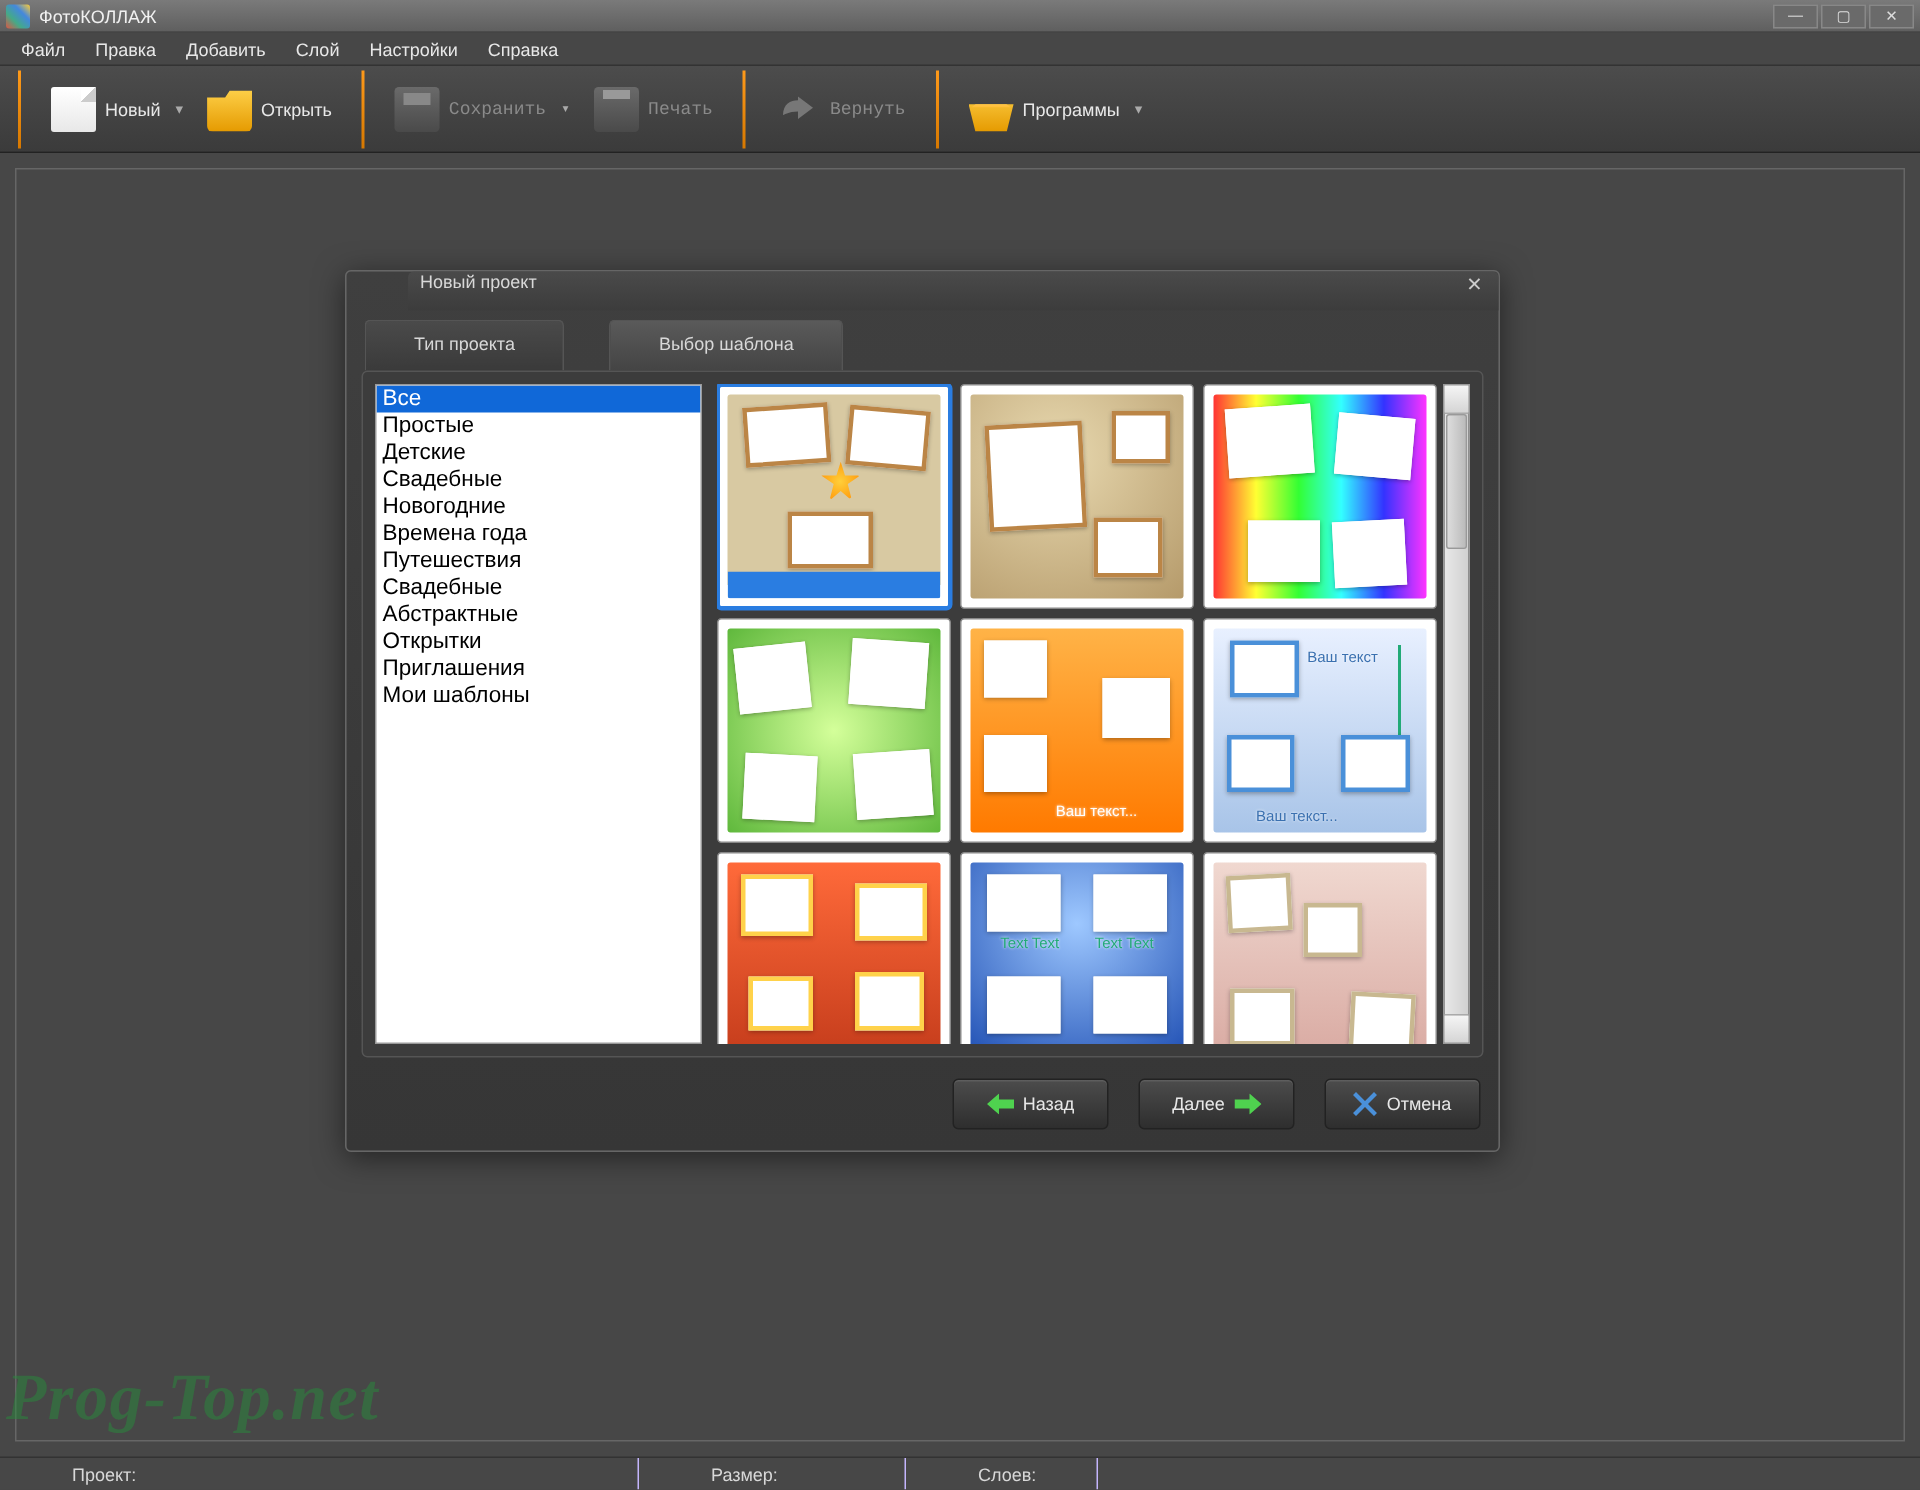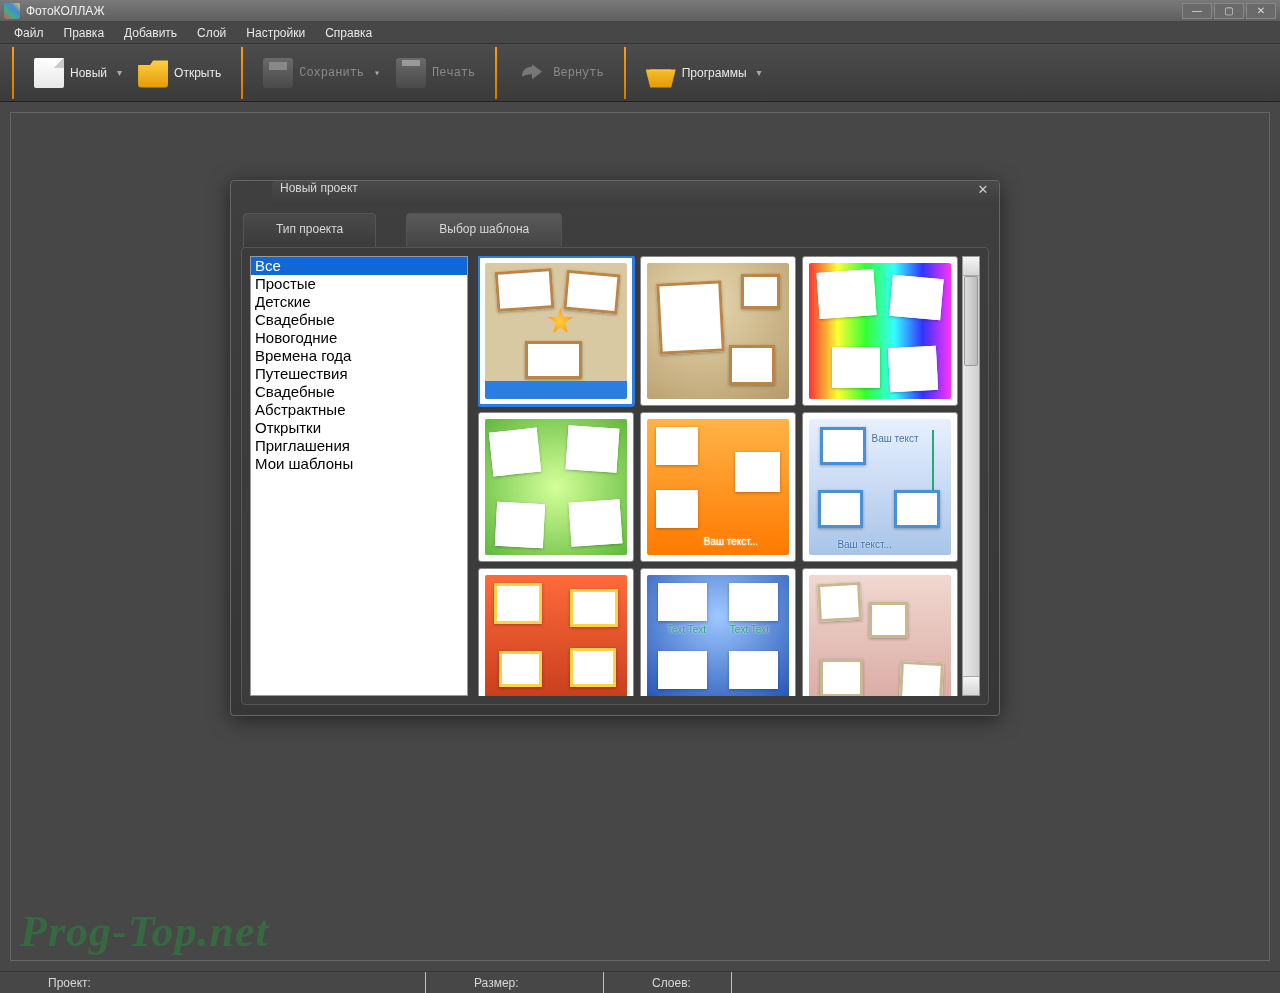--- a/index.html
+++ b/index.html
@@ -179,21 +179,21 @@
   .statusbar {
     position:absolute; left:0; right:0; bottom:0; height:22px;
     background: #474747; color:#d8d8d8;
     display:flex; align-items:center; font-size:12px;
     border-top:1px solid #333;
   }
   .statusbar .cell { padding: 0 10px; height:100%; display:flex;align-items:center; border-right:1px solid #c4b5fd;margin-left:38px;}
   .statusbar .c1{width:388px;} .statusbar .c2{width:140px;} .statusbar .c3{width:90px;} .statusbar .c4{flex:1;}
 
   .watermark {
-    position:absolute; left:20px; bottom:36px;
+    position:absolute; left:4px; bottom:36px;
     font-size:44px; font-weight:700; font-style:italic;
     color: rgba(40,140,60,.5);
     letter-spacing:1px;
     font-family: Georgia, serif;
   }
   .thumb .txt{position:absolute;font-size:10px;color:#2a6;text-shadow:0 0 2px #fff;}
 </style>
 </head>
 <body>
 
@@ -384,19 +384,39 @@
             </div>
           </div>
         </div>
         <div class="scrollbar">
           <div class="thumb-sb"></div>
         </div>
       </div>
     </div>
   </div>
 
+  <div class="dlg-buttons">
+    <div class="btn">
+      <svg width="18" height="14" viewBox="0 0 18 14">
+          <path d="M8 0 0 7l8 7V10h10V4H8V0z" fill="#4fd24f"></path>
+        </svg>
+      <span>Назад</span>
+    </div>
+    <div class="btn">
+      <span>Далее</span>
+      <svg width="18" height="14" viewBox="0 0 18 14">
+          <path d="M10 0l8 7-8 7V10H0V4h10V0z" fill="#4fd24f"></path>
+        </svg>
+    </div>
+    <div class="btn">
+      <svg width="16" height="16" viewBox="0 0 16 16">
+          <path d="M2 0 0 2l6 6-6 6 2 2 6-6 6 6 2-2-6-6 6-6-2-2-6 6z" fill="#4a90d9"></path>
+        </svg>
+      <span>Отмена</span>
+    </div>
+  </div>
 </div>
 
 <div class="statusbar">
   <div class="cell c1">Проект:</div>
   <div class="cell c2">Размер:</div>
   <div class="cell c3">Слоев:</div>
 </div>
 
 </body></html>

